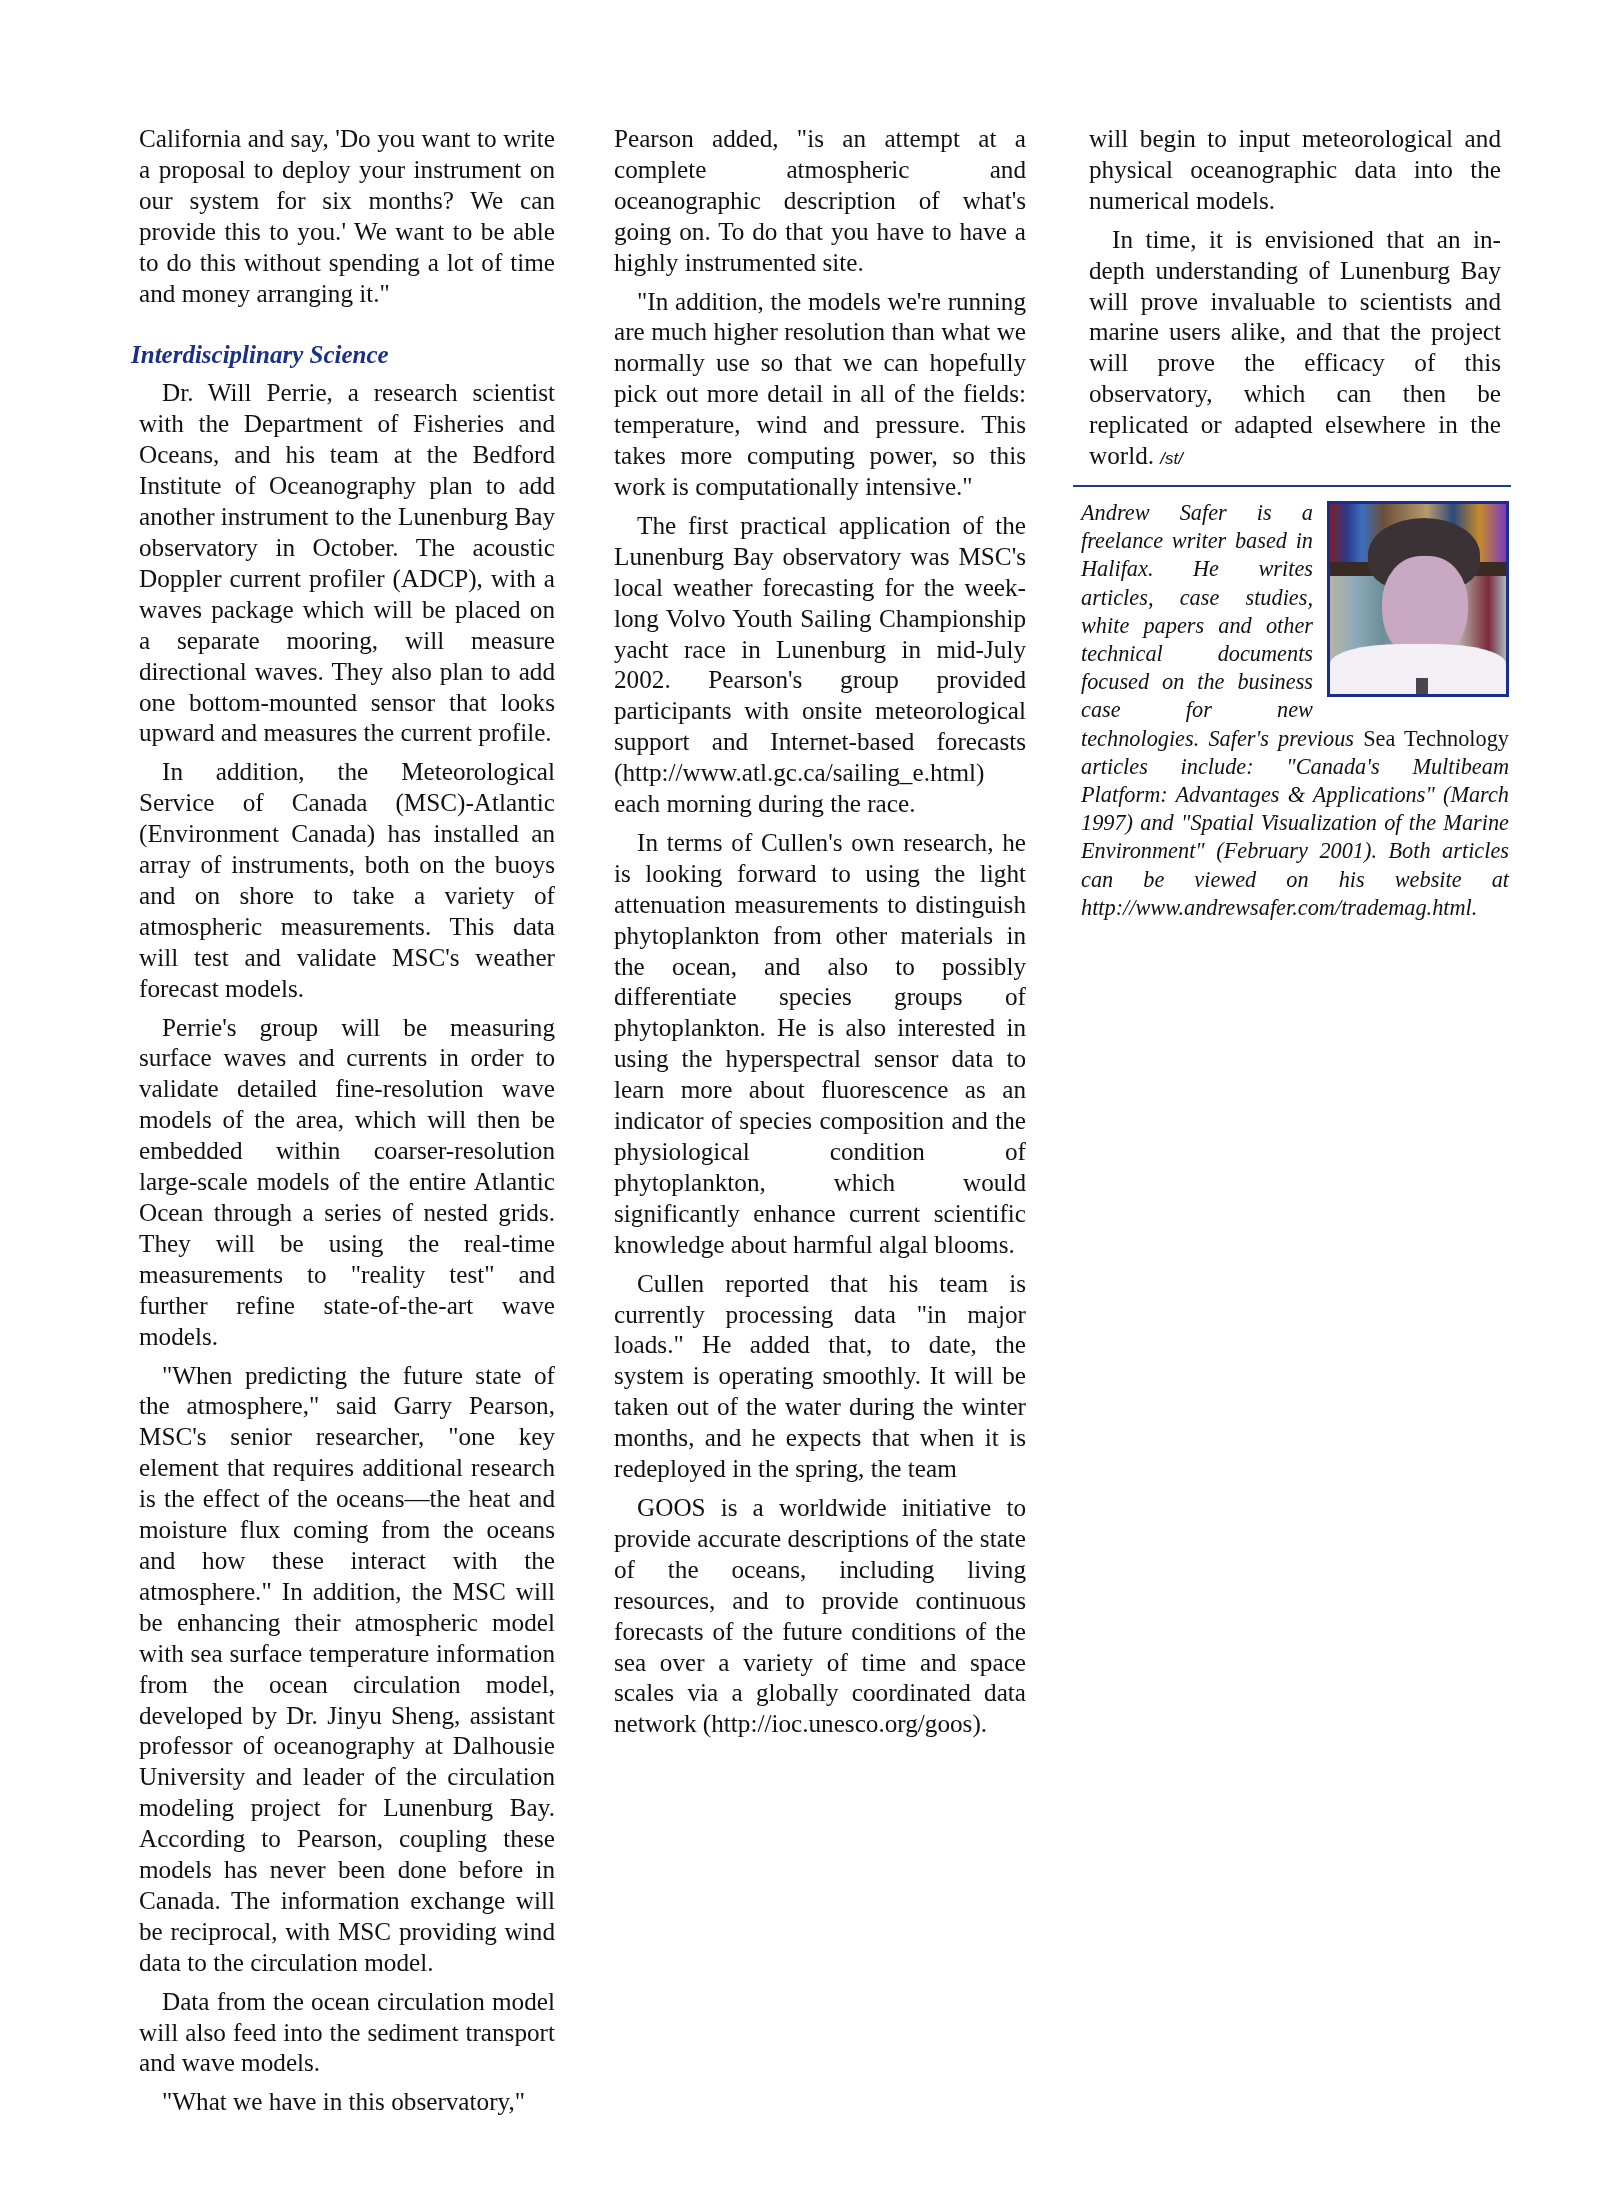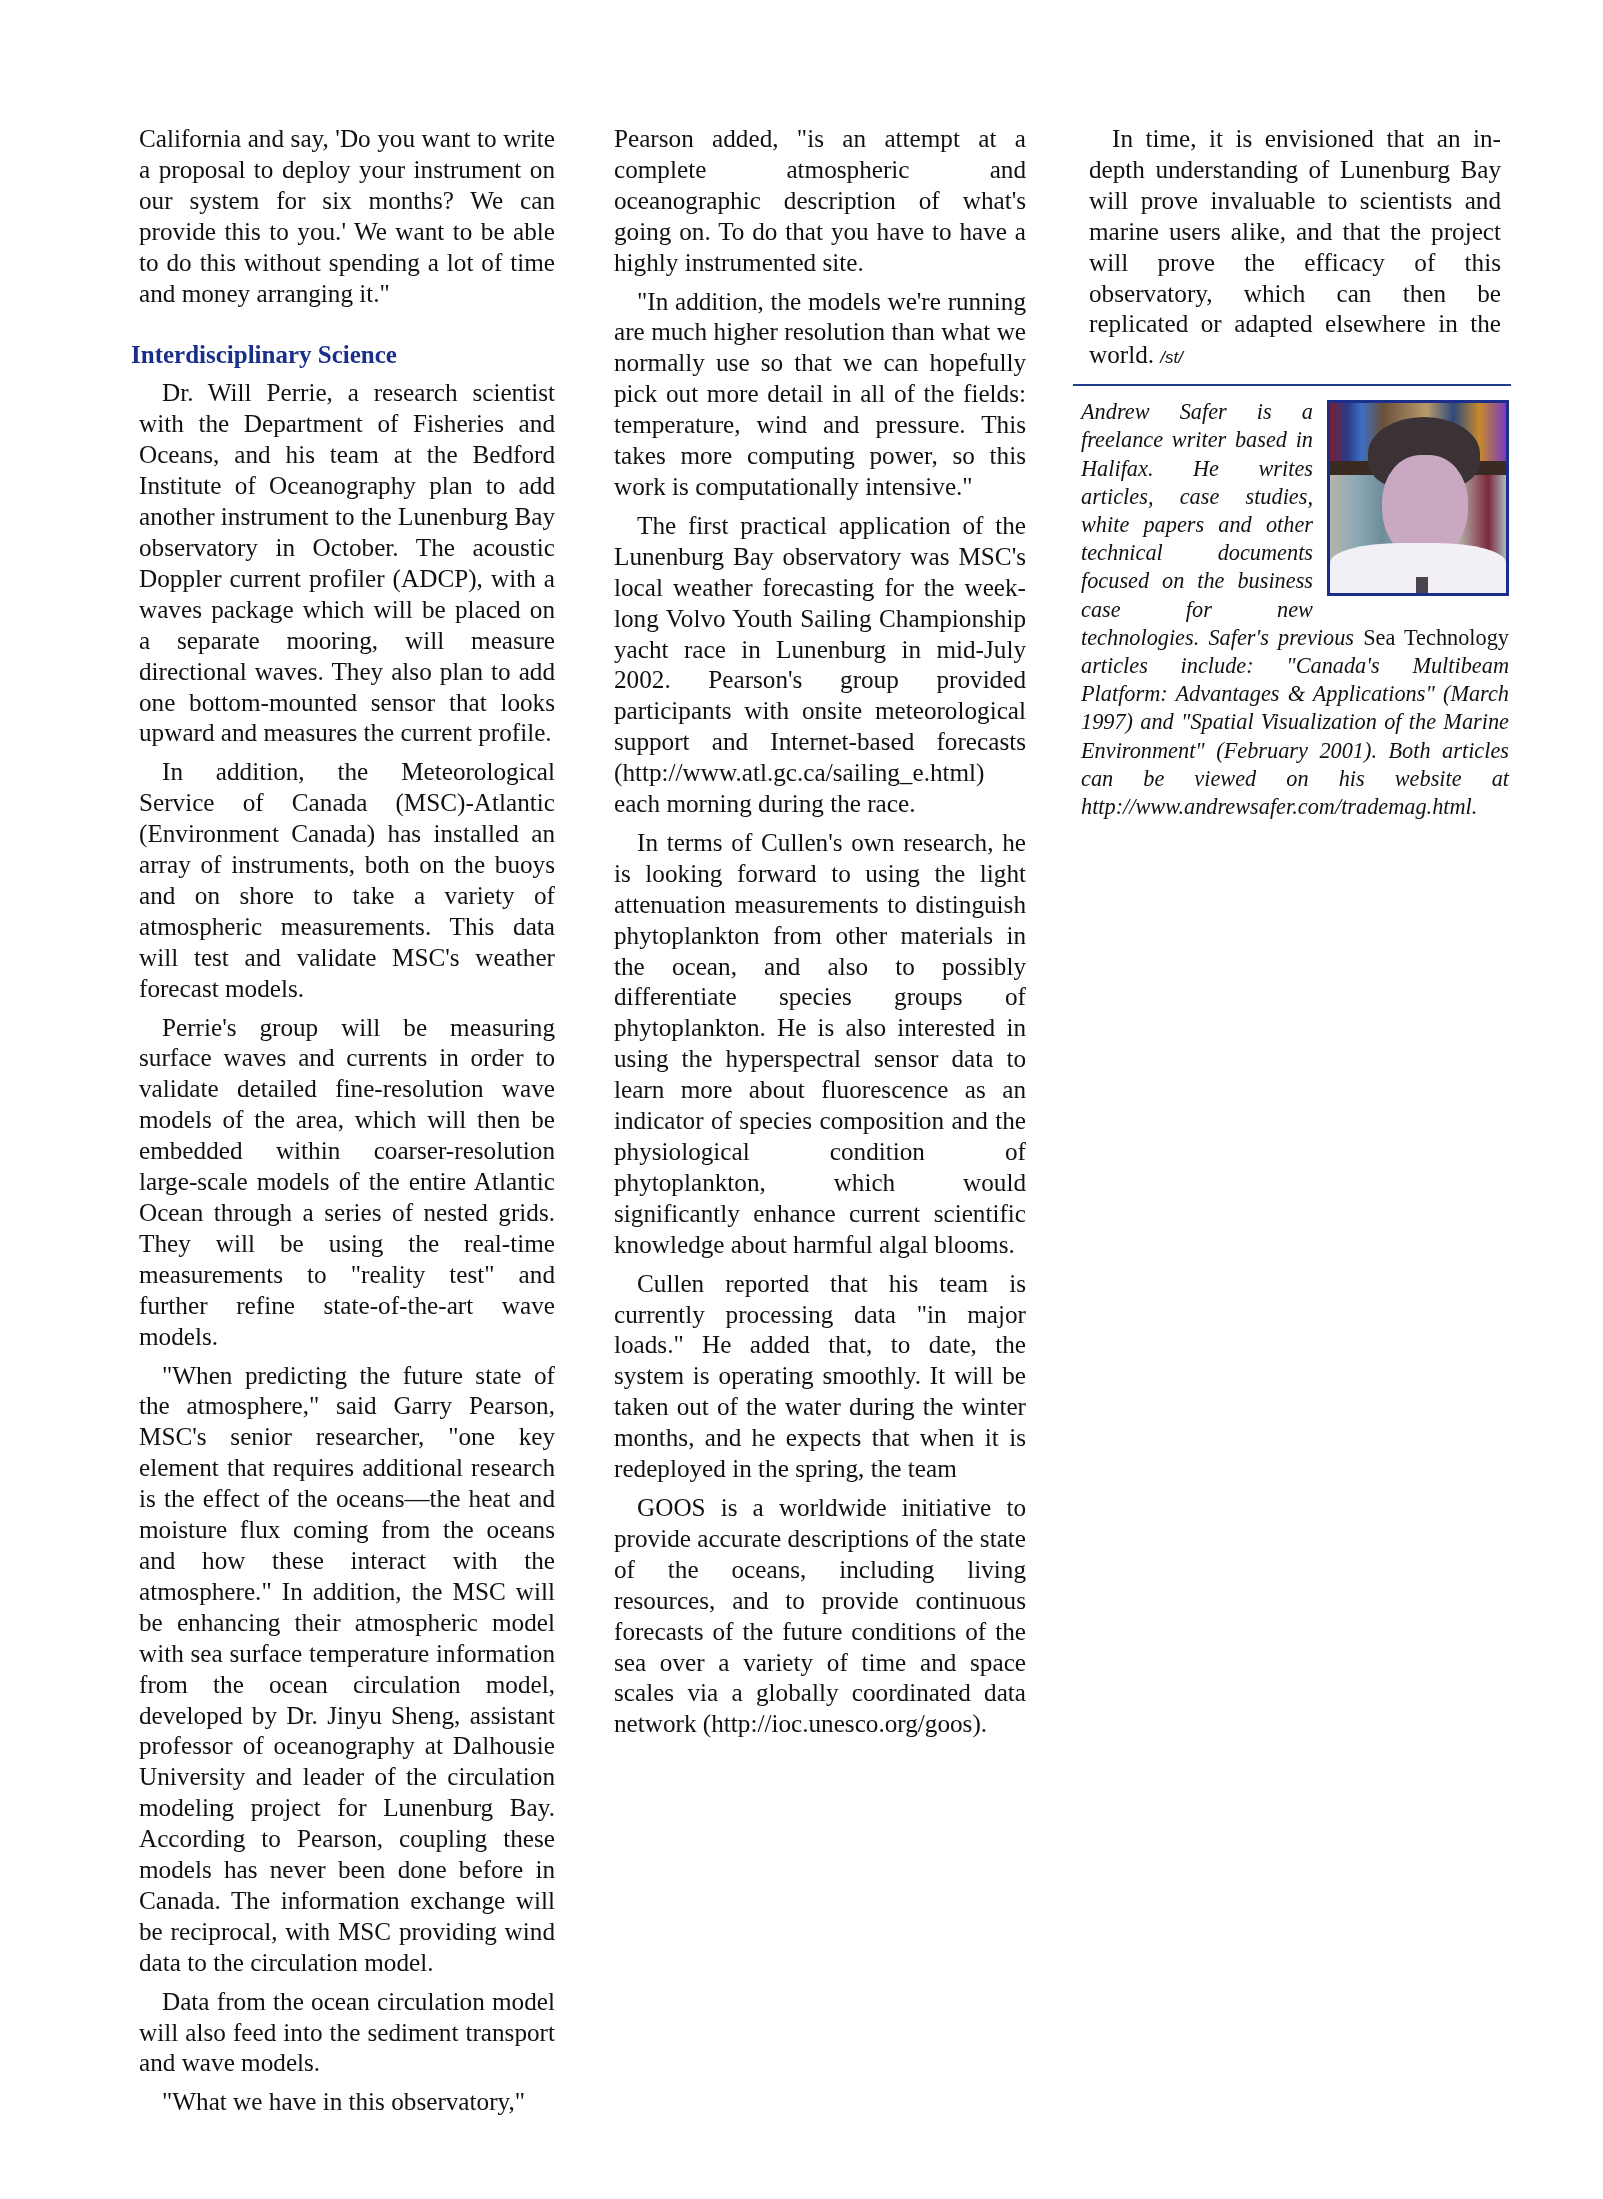--- a/index.html
+++ b/index.html
@@ -14,21 +14,21 @@
     text-align: justify; hyphens: none;
   }
   #col1 { left: 131px; width: 432px; }
   #col2 { left: 606px; width: 428px; }
   #col3 { left: 1081px; width: 428px; }
   .col p { margin: 8px; text-indent: 0; }
   .col p.ind { text-indent: 23px; }
   .col p.gap { margin-top: 30px; }
   h3.subhead {
     margin: 0; font-size: 25px; line-height: 31px; font-weight: bold;
-    color: #1a2f8a; text-align: left;
+    color: #1a2f8a; text-align: left; font-style: italic;
   }
   .sig { font-family: "Liberation Sans", "DejaVu Sans", sans-serif; font-style: italic; font-size: 17px; }
   hr.rule {
     border: none; border-top: 2px solid #1e3c8c; margin: 10px -2px 12px -8px;
   }
   .bio {
     font-style: italic; font-size: 22.3px; line-height: 28.2px; text-align: justify;
   }
   .bio .upright { font-style: normal; }
   .photo {
@@ -62,20 +62,21 @@
 <div class="col" id="col2">
   <p>Pearson added, "is an attempt at a complete atmospheric and oceanographic description of what's going on. To do that you have to have a highly instrumented site.</p>
   <p class="ind">"In addition, the models we're running are much higher resolution than what we normally use so that we can hopefully pick out more detail in all of the fields: temperature, wind and pressure. This takes more computing power, so this work is computationally intensive."</p>
   <p class="ind">The first practical application of the Lunenburg Bay observatory was MSC's local weather forecasting for the week-long Volvo Youth Sailing Championship yacht race in Lunenburg in mid-July 2002.  Pearson's group provided participants with onsite meteorological support and Internet-based forecasts (http://www.atl.gc.ca/sailing_e.html) each morning during the race.</p>
   <p class="ind">In terms of Cullen's own research, he is looking forward to using the light attenuation measurements to distinguish phytoplankton from other materials in the ocean, and also to possibly differentiate species groups of phytoplankton. He is also interested in using the hyperspectral sensor data to learn more about fluorescence as an indicator of species composition and the physiological condition of phytoplankton, which would significantly enhance current scientific knowledge about harmful algal blooms.</p>
   <p class="ind">Cullen reported that his team is currently processing data "in major loads." He added that, to date, the system is operating smoothly. It will be taken out of the water during the winter months, and he expects that when it is redeployed in the spring, the team</p>
   <p class="ind">GOOS is a worldwide initiative to provide accurate descriptions of the state of the oceans, including living resources, and to provide continuous forecasts of the future conditions of the sea over a variety of time and space scales via a globally coordinated data network (http://ioc.unesco.org/goos).</p>
 </div>
 
 <div class="col" id="col3">
+  <p>will begin to input meteorological and physical oceanographic data into the numerical models.</p>
   <p class="ind"><span>In time, it is envisioned that an in-depth understanding of Lunenburg Bay will prove invaluable to scientists and marine users alike, and that the project will prove the efficacy of this observatory, which can then be replicated or adapted elsewhere in the world.</span> <span class="sig">/st/</span></p>
   <hr class="rule">
   <div class="bio">
     <div class="photo" title="Portrait of Andrew Safer">
       <div class="shelf"></div>
       <div class="books2"></div>
       <div class="hair"></div>
       <div class="face"></div>
       <div class="shirt"></div>
       <div class="tie"></div>

